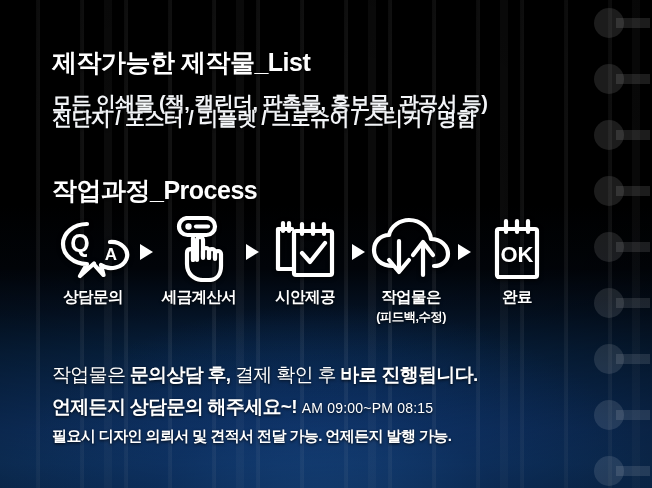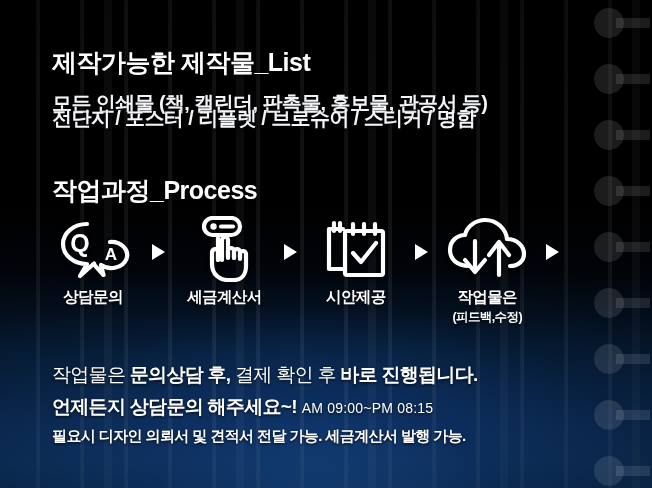--- a/index.html
+++ b/index.html
@@ -370,26 +370,38 @@
       </svg>
           </div>
           <div class="step-label">작업물은</div>
           <div class="step-sublabel">(피드백,수정)</div>
         </div>
         <div class="step-arrow">
           <svg width="13" height="16" viewBox="0 0 13 16">
         <polygon points="0,0 13,8 0,16" fill="#ffffff"></polygon>
       </svg>
         </div>
+        <div class="step">
+          <div class="step-icon">
+            <svg width="54" height="64" viewBox="0 0 54 64">
+        <rect fill="none" stroke="#ffffff" stroke-width="4.2" stroke-linecap="round" stroke-linejoin="round" x="7" y="12" width="40" height="48" rx="2"></rect>
+        <line fill="none" stroke="#ffffff" stroke-width="4.2" stroke-linecap="round" stroke-linejoin="round" x1="16" y1="4" x2="16" y2="15"></line>
+        <line fill="none" stroke="#ffffff" stroke-width="4.2" stroke-linecap="round" stroke-linejoin="round" x1="27" y1="4" x2="27" y2="15"></line>
+        <line fill="none" stroke="#ffffff" stroke-width="4.2" stroke-linecap="round" stroke-linejoin="round" x1="38" y1="4" x2="38" y2="15"></line>
+        <text x="27" y="45" text-anchor="middle" fill="#ffffff" stroke="none" font-family="Liberation Sans, sans-serif" font-size="22" font-weight="bold">OK</text>
+      </svg>
+          </div>
+          <div class="step-label">완료</div>
+        </div>
       </div>
 
     <div class="footer">
       <div class="foot-line-1">
         <span class="w-normal">작업물은 </span><span class="w-bold">문의상담 후,</span><span class="w-normal"> 결제 확인 후 </span><span class="w-bold">바로 진행됩니다.</span>
       </div>
       <div class="foot-line-2">
         <span>언제든지 상담문의 해주세요~!</span><span class="hours">AM 09:00~PM 08:15</span>
       </div>
-      <div class="foot-line-3">필요시 디자인 의뢰서 및 견적서 전달 가능. 세금계산서 발행 가능.</div>
+      <div class="foot-line-3">필요시 디자인 의뢰서 및 견적서 전달 가능. 언제든지 발행 가능.</div>
     </div>
 
   </div>
 </div>
 
 </body></html>

